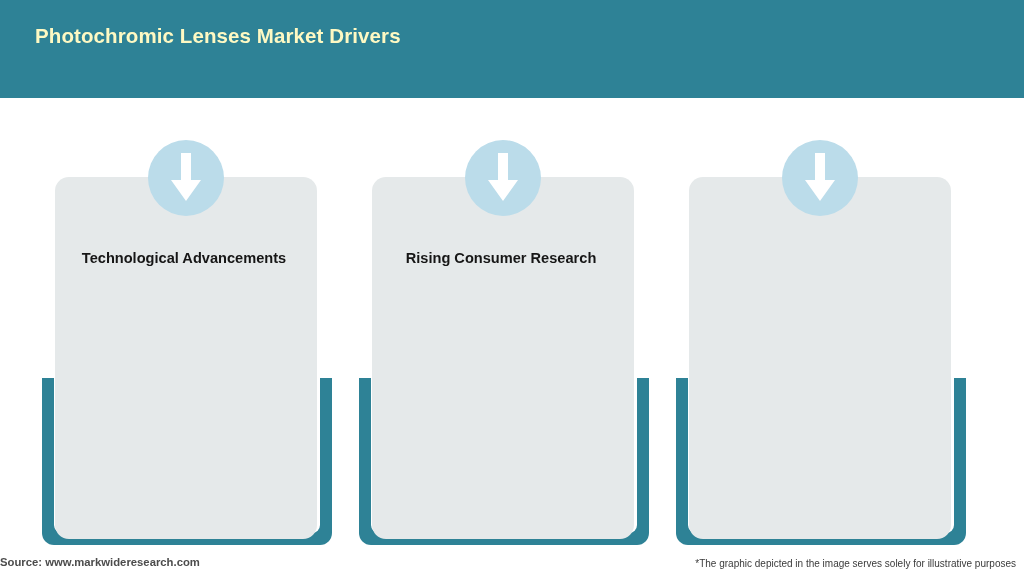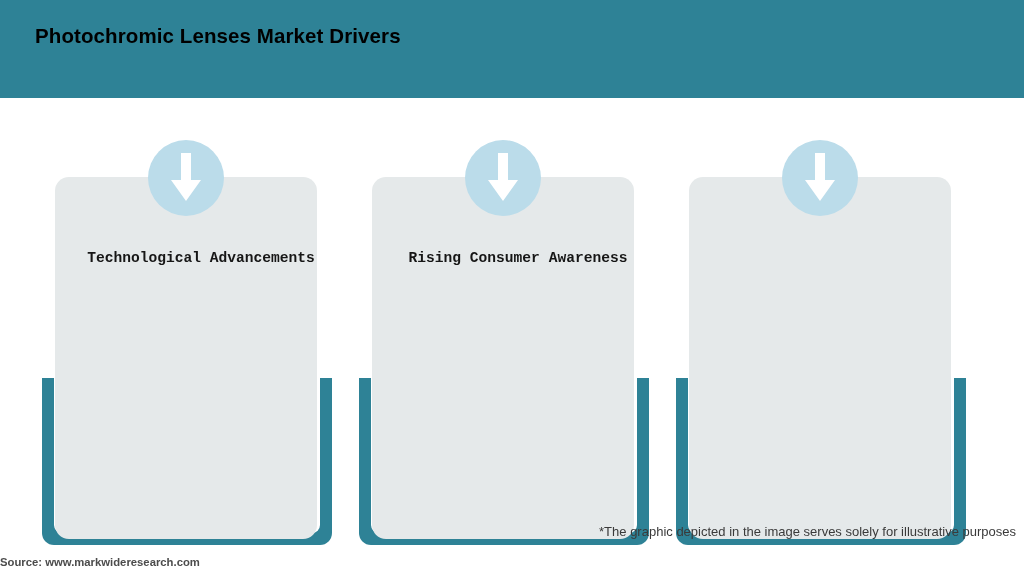--- a/index.html
+++ b/index.html
@@ -23,21 +23,21 @@
     width: 1024px;
     height: 98px;
     background: #2e8296;
   }
   #header-title {
     position: absolute;
     left: 35px;
     top: 24px;
     font-size: 20.5px;
     font-weight: bold;
-    color: #000000;
+    color: #fef9c3;
     letter-spacing: 0.1px;
   }
 
   
   #logo-block {
     position: absolute;
     right: 14px;
     top: 8px;
     width: 104px;
     height: 52px;
@@ -116,29 +116,28 @@
   }
   .card-icon-circle svg {
     display: block;
     position: absolute;
     left: 22px;
     top: 13px;
   }
 
   .card-heading {
     position: absolute;
-    left: 17px;
+    left: 0;
     top: 108px;
     width: 292px;
     text-align: center;
     font-size: 14.6px;
     font-weight: bold;
     color: #161616;
     line-height: 1.42;
-    font-family: Liberation Mono, monospace;
   }
 
   .card-text {
     position: absolute;
     left: 40px;
     top: 188px;
     width: 230px;
     font-size: 12.6px;
     color: #1c1c1c;
     line-height: 1.48;
@@ -150,22 +149,22 @@
     left: 0;
     top: 556px;
     width: 1024px;
     font-size: 11.3px;
     font-weight: bold;
     color: #4c4c4c;
   }
   #footer-disclaimer {
     position: absolute;
     right: 8px;
-    top: 524px;
-    font-size: 13px;
+    top: 558px;
+    font-size: 10px;
     color: #3a3a3a;
     text-align: center;
   }
 </style>
 </head>
 <body>
 
 <div id="header-bar">
   <div id="header-title">Photochromic Lenses Market Drivers</div>
 
@@ -187,21 +186,21 @@
 <div class="card-group" id="card-group-1">
   <div class="card-frame">
     <div class="card-frame-inner"></div>
   </div>
   <div class="card-body"></div>
   <div class="card-icon-circle">
     <svg width="32" height="50" viewBox="0 0 32 50">
       <path d="M11,0 L21,0 L21,27 L31,27 L16,48 L1,27 L11,27 Z" fill="#ffffff"></path>
     </svg>
   </div>
-  <div class="card-heading">Rising Consumer Awareness</div>
+  <div class="card-heading">Rising Consumer Research</div>
 </div>
 
 <div class="card-group" id="card-group-2">
   <div class="card-frame">
     <div class="card-frame-inner"></div>
   </div>
   <div class="card-body"></div>
   <div class="card-icon-circle">
     <svg width="32" height="50" viewBox="0 0 32 50">
       <path d="M11,0 L21,0 L21,27 L31,27 L16,48 L1,27 L11,27 Z" fill="#ffffff"></path>

